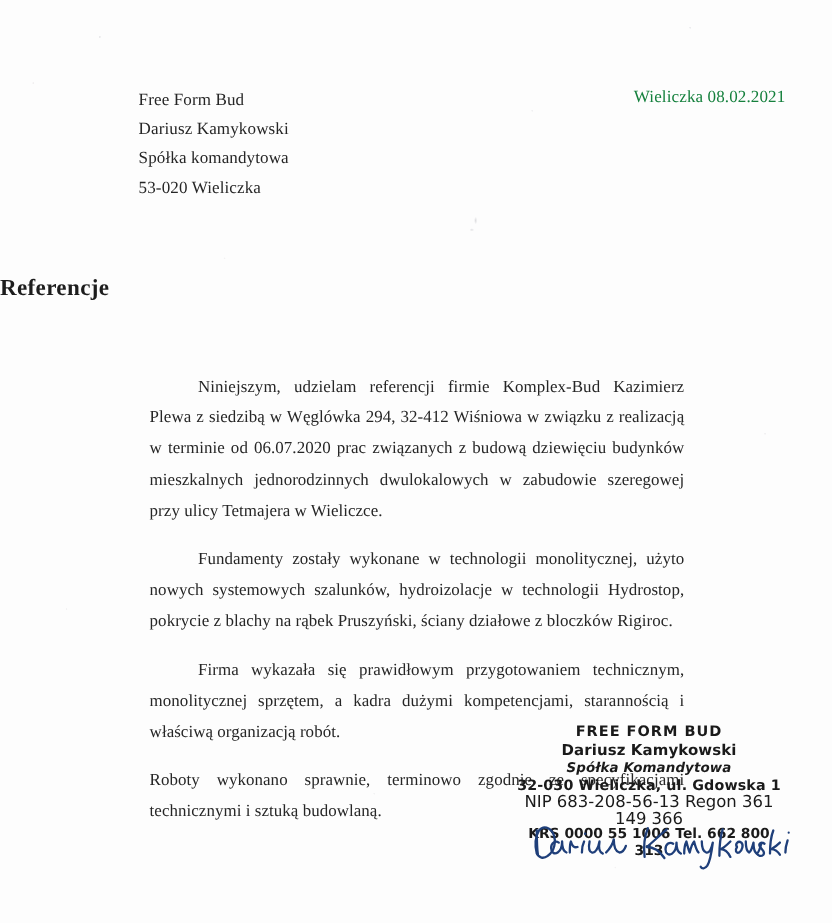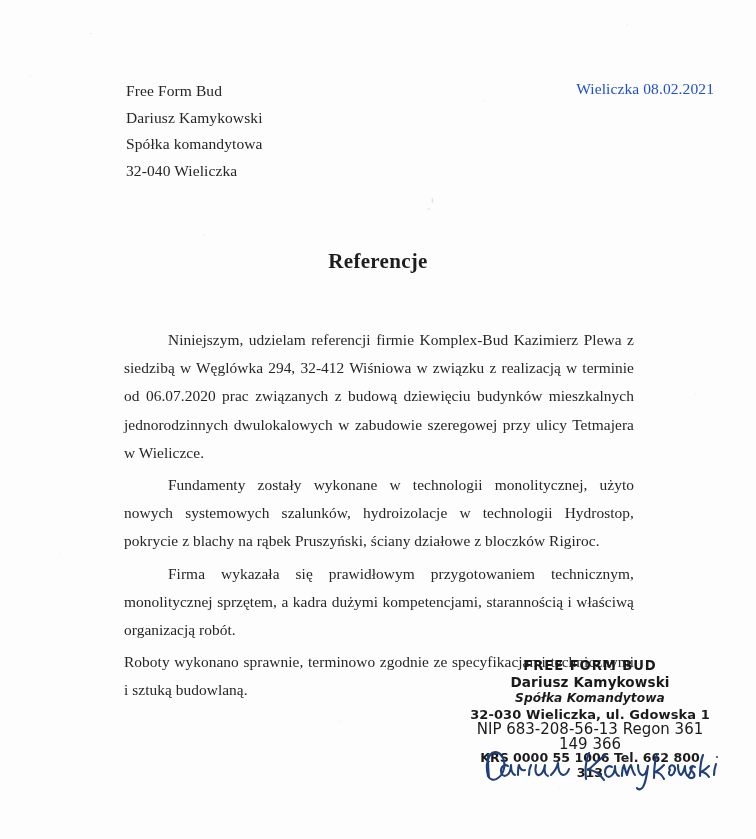--- a/index.html
+++ b/index.html
@@ -52,21 +52,21 @@
     color: #262626;
   }
   .sender-line { white-space: nowrap; }
 
   .date-line {
     position: absolute;
     right: 42px;
     top: 80px;
     font-size: 15.5px;
     letter-spacing: 0.1px;
-    color: #1d4ed8;
+    color: #15803d;
     white-space: nowrap;
   }
 
   
   .artifact {
     position: absolute;
     left: 424px;
     top: 196px;
     width: 14px;
     height: 18px;
@@ -75,38 +75,38 @@
       radial-gradient(ellipse 2px 5px at 60% 25%, rgba(120,120,130,0.85), transparent 70%),
       radial-gradient(ellipse 3px 2px at 35% 72%, rgba(120,120,130,0.70), transparent 70%);
   }
 
   
   .doc-title {
     position: absolute;
     left: 0;
     right: 0;
     top: 249px;
-    text-align: center;
+    text-align: left;
     font-size: 21px;
     font-weight: bold;
     letter-spacing: 0.3px;
     color: #1d1d1d;
   }
 
   
   .body-copy {
     position: absolute;
     left: 120px;
     top: 322px;
     width: 518px;
     font-size: 15.4px;
     color: #262626;
   }
   .para {
-    margin: 4px;
+    margin: 16px;
     line-height: 28.2px;
     text-align: justify;
     text-justify: inter-word;
     letter-spacing: 0.05px;
   }
   .para.indented { text-indent: 44px; }
 
   
   .stamp {
     position: absolute;
@@ -172,21 +172,21 @@
 <body>
 
 <div class="page">
 
   <div class="scan-noise"></div>
 
   <div class="sender-block">
     <div class="sender-line">Free Form Bud</div>
     <div class="sender-line">Dariusz Kamykowski</div>
     <div class="sender-line">Spółka komandytowa</div>
-    <div class="sender-line">32-040 Wieliczka</div>
+    <div class="sender-line">53-020 Wieliczka</div>
   </div>
 
   <div class="date-line">Wieliczka 08.02.2021</div>
 
   <div class="artifact"></div>
 
   <div class="doc-title">Referencje</div>
 
   <div class="body-copy">
     <p class="para indented">Niniejszym, udzielam referencji firmie Komplex-Bud Kazimierz Plewa z siedzibą w Węglówka 294, 32-412 Wiśniowa w związku z realizacją w terminie od 06.07.2020 prac związanych z budową dziewięciu budynków mieszkalnych jednorodzinnych dwulokalowych w zabudowie szeregowej przy ulicy Tetmajera w Wieliczce.</p>

